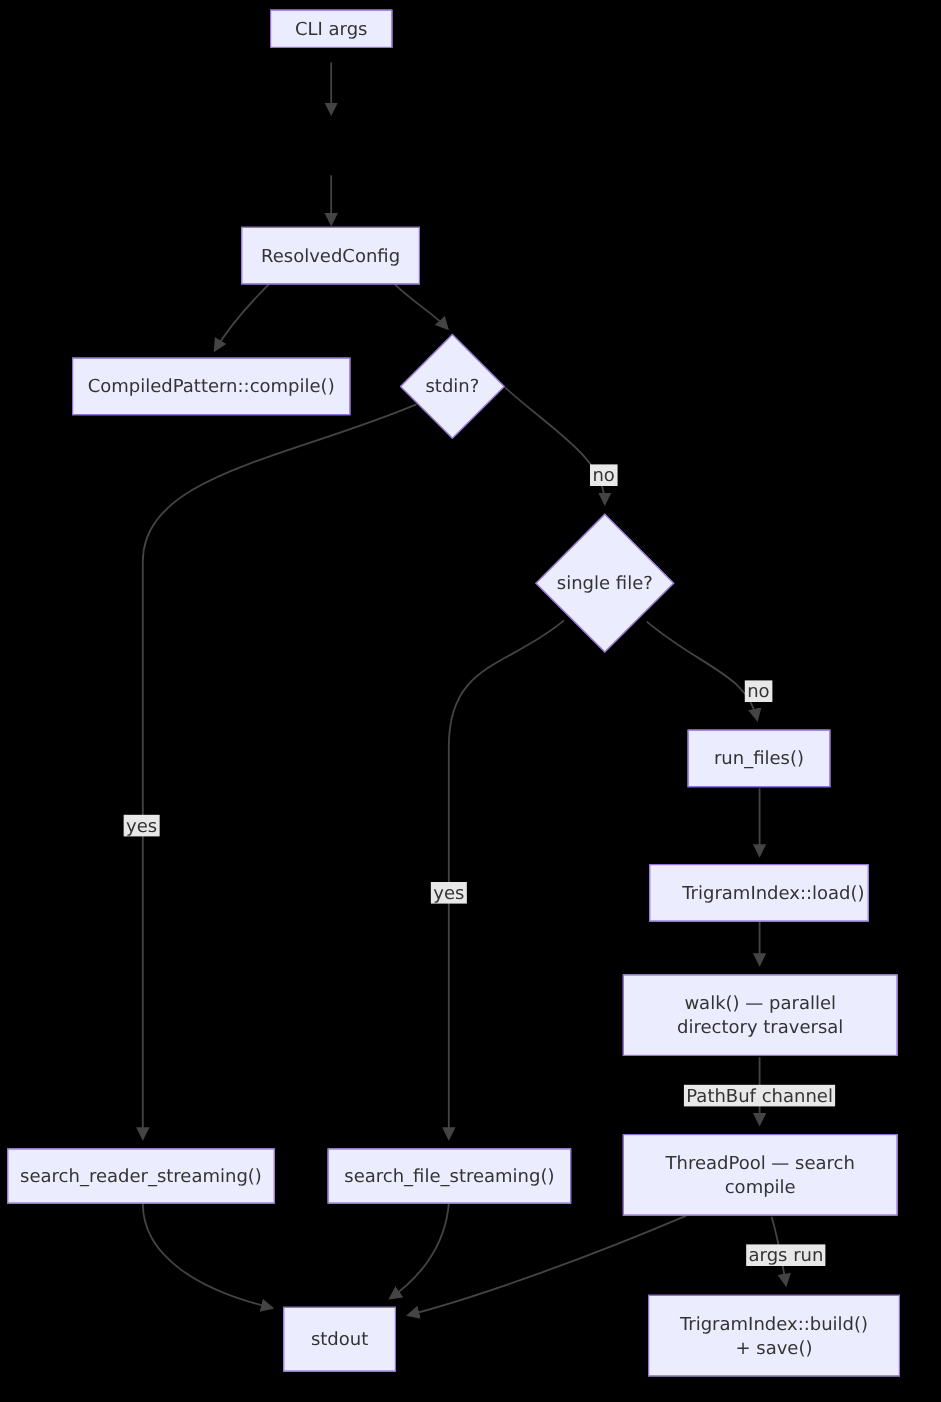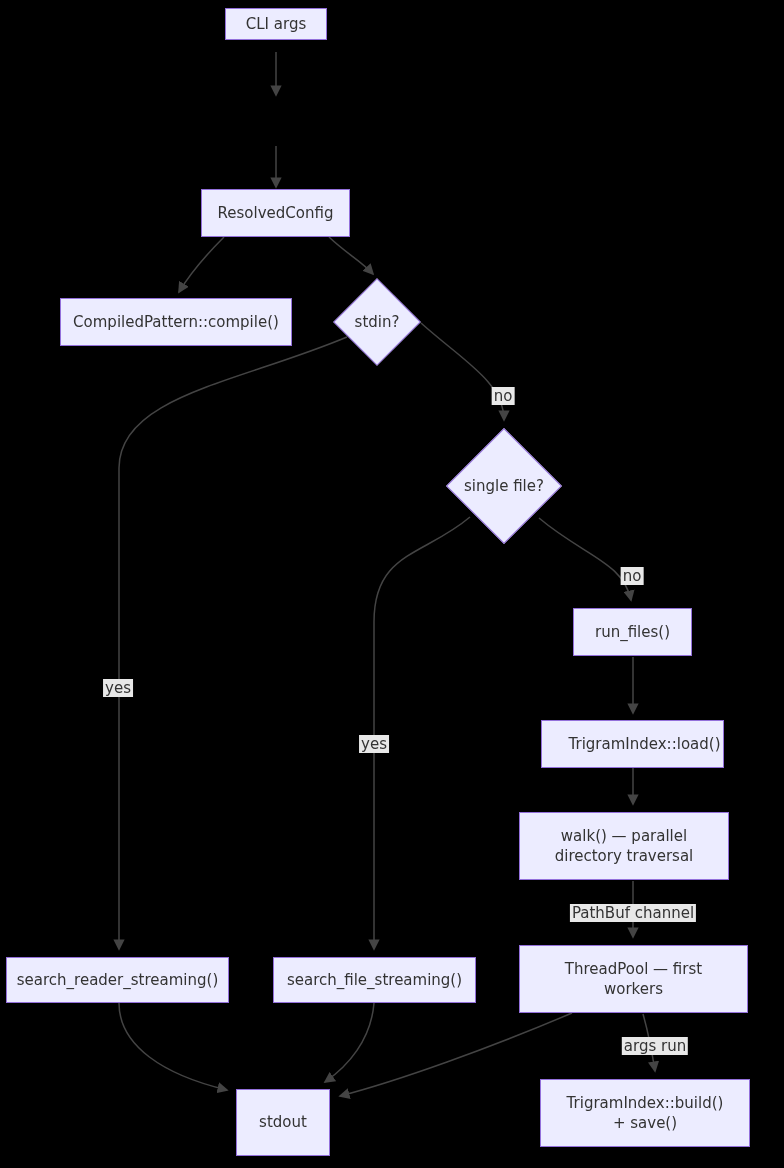--- a/index.html
+++ b/index.html
@@ -91,31 +91,31 @@
 
   <div class="diamond-wrap" style="left:446px;top:428px;width:116px;height:116px;">
     <div class="diamond-shape" style="left:17px;top:17px;width:82px;height:82px;"></div>
     <div class="diamond-label">single file?</div>
   </div>
 
   <div class="node" style="left:573px;top:608px;width:119px;height:48px;">run_files()</div>
 
   <div class="node" style="left:541px;top:720px;width:183px;height:48px;padding-left:32px;">TrigramIndex::load()</div>
 
-  <div class="node wide" style="left:519px;top:812px;width:210px;height:68px;">walk() — parallel directory traversal</div>
+  <div class="node wide" style="left:519px;top:812px;width:229px;height:68px;">walk() — parallel directory traversal</div>
 
-  <div class="node wide" style="left:519px;top:945px;width:229px;height:68px;">ThreadPool — first workers</div>
+  <div class="node wide" style="left:519px;top:945px;width:229px;height:68px;">ThreadPool — search compile</div>
 
   <div class="node wide" style="left:540px;top:1079px;width:210px;height:68px;">TrigramIndex::build() + save()</div>
 
   <div class="node" style="left:6px;top:957px;width:223px;height:46px;">search_reader_streaming()</div>
 
   <div class="node" style="left:273px;top:957px;width:203px;height:46px;">search_file_streaming()</div>
 
-  <div class="node" style="left:236px;top:1089px;width:94px;height:67px;">stdout</div>
+  <div class="node" style="left:236px;top:1089px;width:94px;height:54px;">stdout</div>
 
   <div class="edge-label" style="left:118px;top:688px;">yes</div>
 
   <div class="edge-label" style="left:503px;top:396px;">no</div>
 
   <div class="edge-label" style="left:374px;top:744px;">yes</div>
 
   <div class="edge-label" style="left:632px;top:576px;">no</div>
 
   <div class="edge-label" style="left:633px;top:913px;">PathBuf channel</div>

